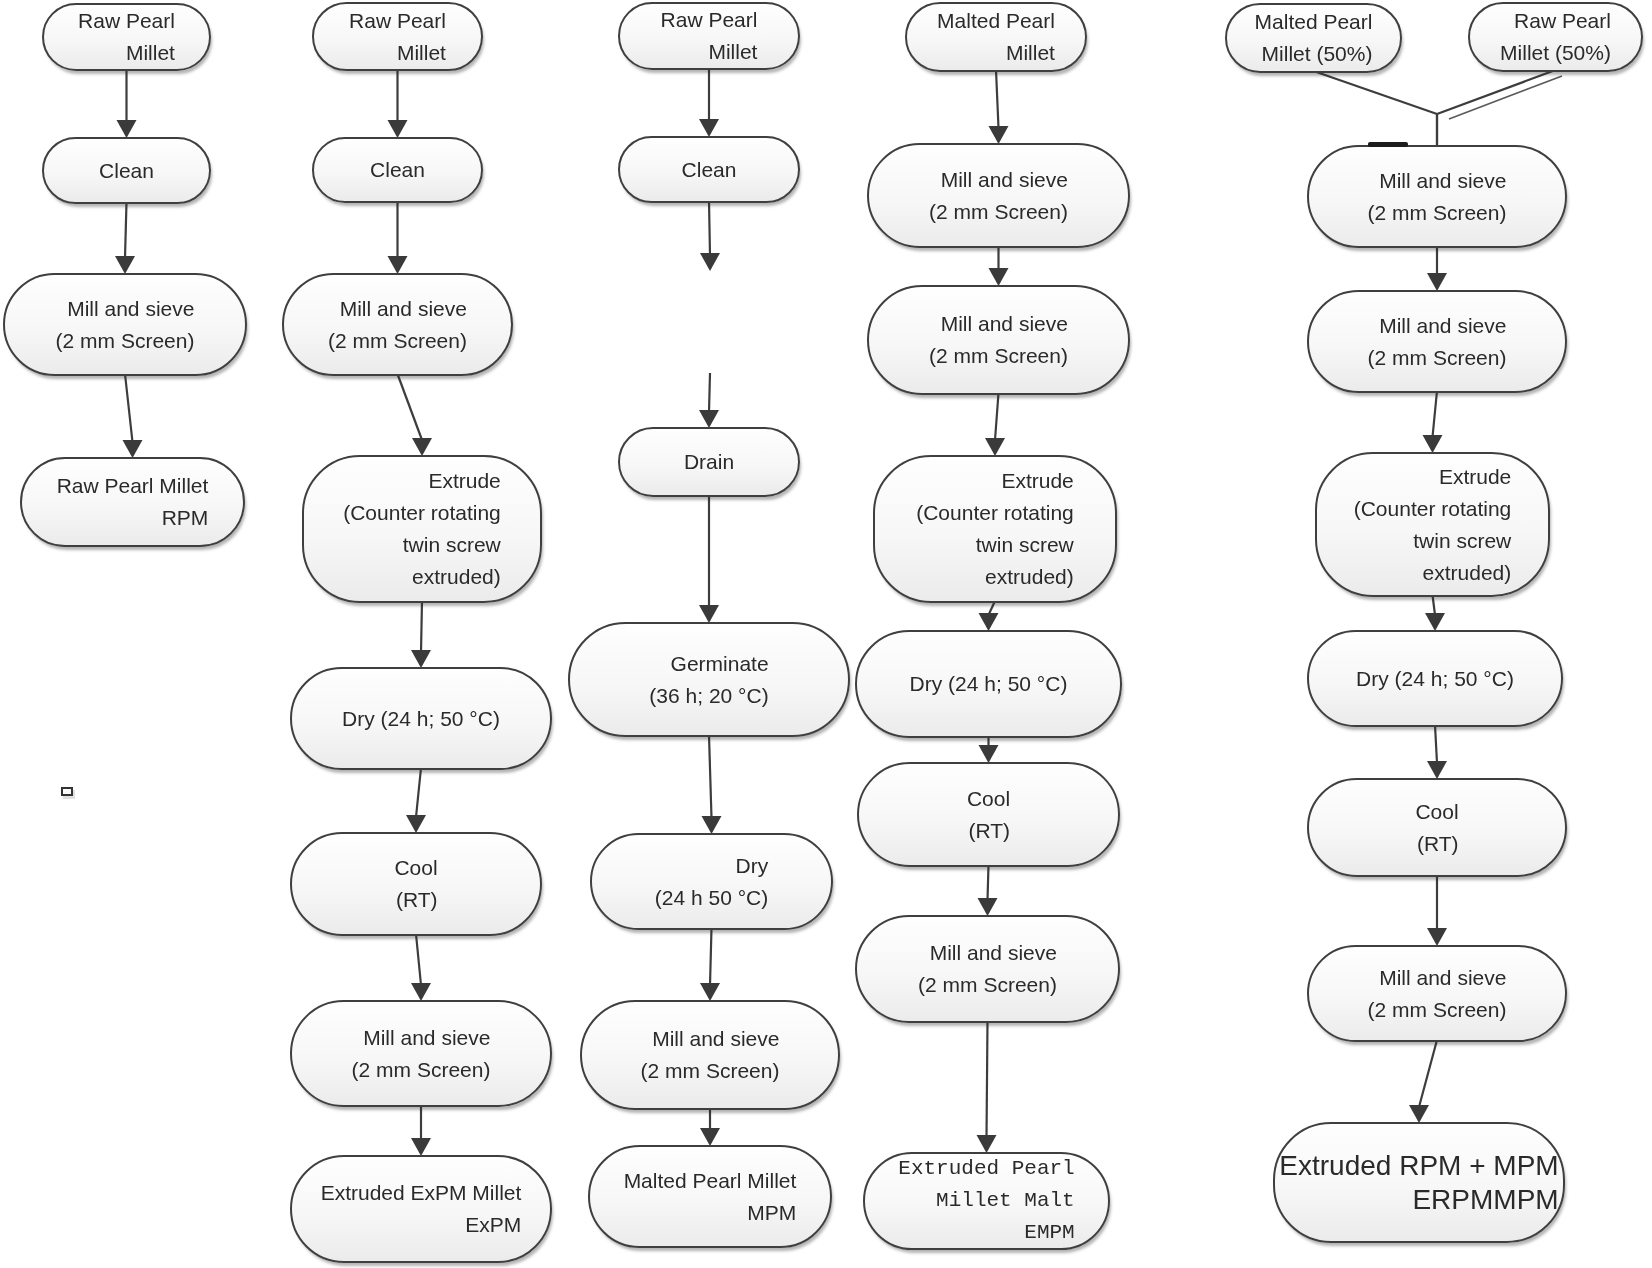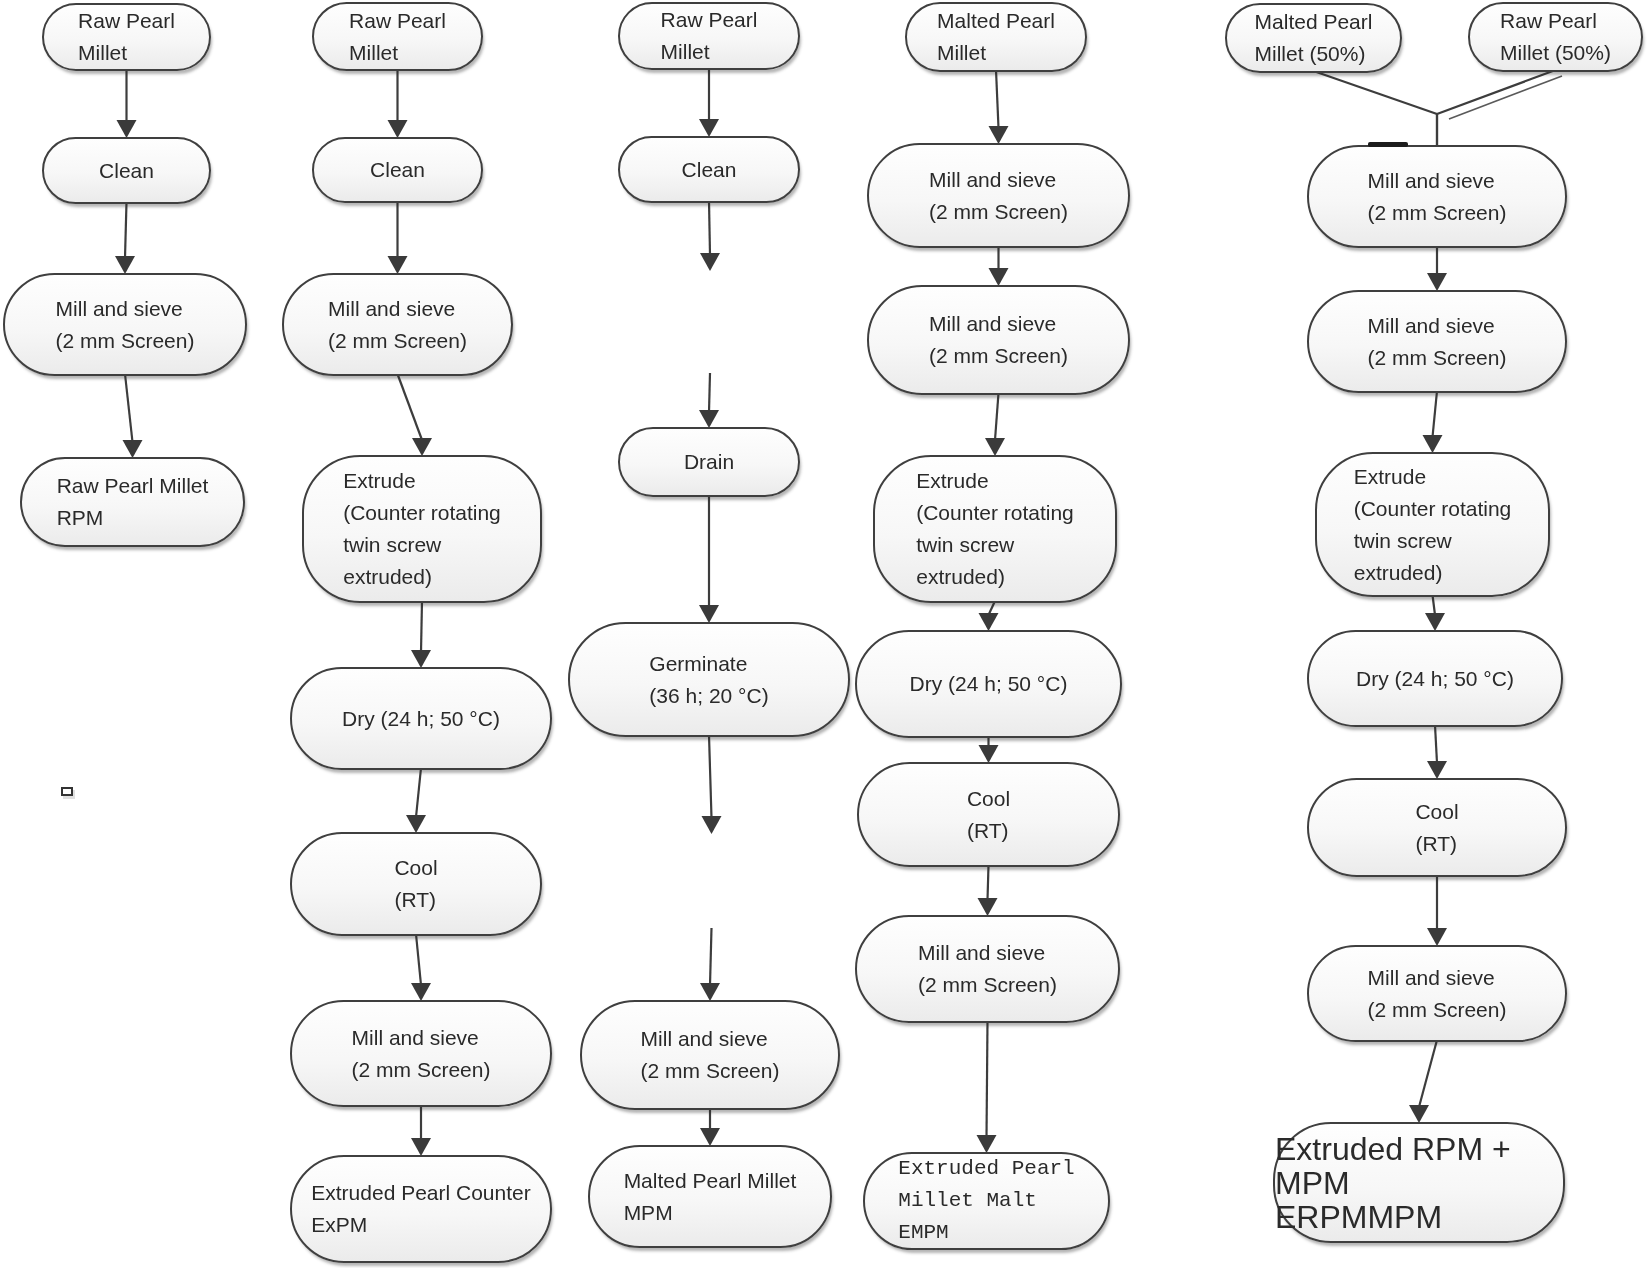--- a/index.html
+++ b/index.html
@@ -9,21 +9,21 @@
     width:1652px;height:1268px;
     background:#ffffff;
     font-family:"Liberation Sans","DejaVu Sans",sans-serif;
     overflow:hidden;
   }
   #edges{position:absolute;left:0;top:0;width:1652px;height:1268px;}
   .node{
     position:absolute;
     box-sizing:border-box;
     display:flex;align-items:center;justify-content:center;
-    text-align:left;
+    text-align:right;
     border:2.5px solid #3f3f3f;
     background:linear-gradient(180deg,#fefefe 0%,#f7f7f7 55%,#ebebeb 100%);
     box-shadow:2px 4px 3px -1px rgba(40,40,40,0.35);
     color:#2a2a2a;
     font-size:21px;
     line-height:32px;
     white-space:pre-line;
   }
   .edge{stroke:#3d3d3d;stroke-width:2.2;fill:none;}
   .edge-artifact{stroke:#5a5a5a;stroke-width:1.6;fill:none;}
@@ -126,28 +126,30 @@
 (2 mm Screen)</div>
     <div class="node" style="left: 302px; top: 455px; width: 240px; height: 148px; border-radius: 58px;">Extrude
 (Counter rotating
 twin screw
 extruded)</div>
     <div class="node" style="left: 290px; top: 667px; width: 262px; height: 103px; border-radius: 51.5px;">Dry (24 h; 50 °C)</div>
     <div class="node" style="left: 290px; top: 832px; width: 252px; height: 104px; border-radius: 52px;">Cool
 (RT)</div>
     <div class="node" style="left: 290px; top: 1000px; width: 262px; height: 107px; border-radius: 53.5px;">Mill and sieve
 (2 mm Screen)</div>
-    <div class="node" style="left: 290px; top: 1155px; width: 262px; height: 108px; border-radius: 54px;">Extruded Pearl Counter
+    <div class="node" style="left: 290px; top: 1155px; width: 262px; height: 108px; border-radius: 54px;">Extruded ExPM Millet
 ExPM</div>
     <div class="node" style="left: 618px; top: 2px; width: 182px; height: 68px; border-radius: 34px;">Raw Pearl
 Millet</div>
     <div class="node" style="left: 618px; top: 136px; width: 182px; height: 67px; border-radius: 33.5px;">Clean</div>
     <div class="node" style="left: 618px; top: 427px; width: 182px; height: 70px; border-radius: 35px;">Drain</div>
     <div class="node" style="left: 568px; top: 622px; width: 282px; height: 115px; border-radius: 57.5px;">Germinate
 (36 h; 20 °C)</div>
+    <div class="node" style="left: 590px; top: 833px; width: 243px; height: 97px; border-radius: 48.5px;">Dry
+(24 h 50 °C)</div>
     <div class="node" style="left: 580px; top: 1000px; width: 260px; height: 110px; border-radius: 55px;">Mill and sieve
 (2 mm Screen)</div>
     <div class="node" style="left: 588px; top: 1145px; width: 244px; height: 103px; border-radius: 51.5px;">Malted Pearl Millet
 MPM</div>
     <div class="node" style="left: 905px; top: 2px; width: 182px; height: 70px; border-radius: 35px;">Malted Pearl
 Millet</div>
     <div class="node" style="left: 867px; top: 143px; width: 263px; height: 105px; border-radius: 52.5px;">Mill and sieve
 (2 mm Screen)</div>
     <div class="node" style="left: 867px; top: 285px; width: 263px; height: 110px; border-radius: 55px;">Mill and sieve
 (2 mm Screen)</div>
@@ -173,15 +175,15 @@
 (2 mm Screen)</div>
     <div class="node" style="left: 1315px; top: 452px; width: 235px; height: 145px; border-radius: 58px;">Extrude
 (Counter rotating
 twin screw
 extruded)</div>
     <div class="node" style="left: 1307px; top: 630px; width: 256px; height: 97px; border-radius: 48.5px;">Dry (24 h; 50 °C)</div>
     <div class="node" style="left: 1307px; top: 778px; width: 260px; height: 99px; border-radius: 49.5px;">Cool
 (RT)</div>
     <div class="node" style="left: 1307px; top: 945px; width: 260px; height: 97px; border-radius: 48.5px;">Mill and sieve
 (2 mm Screen)</div>
-    <div class="node" style="left: 1273px; top: 1122px; width: 292px; height: 121px; border-radius: 58px; font-size: 32px; line-height: 34px;">Extruded RPM + MPM
+    <div class="node" style="left: 1273px; top: 1122px; width: 292px; height: 121px; border-radius: 58px; font-size: 28px; line-height: 34px;">Extruded RPM + MPM
 ERPMMPM</div>
   </div>
 
 </body></html>

